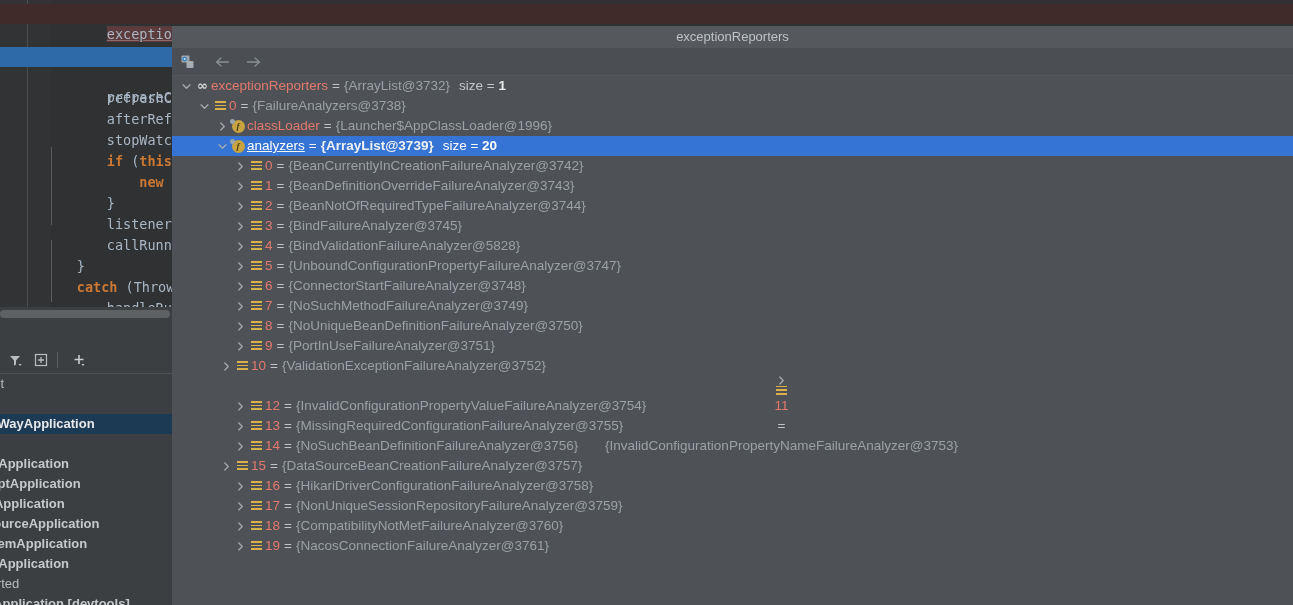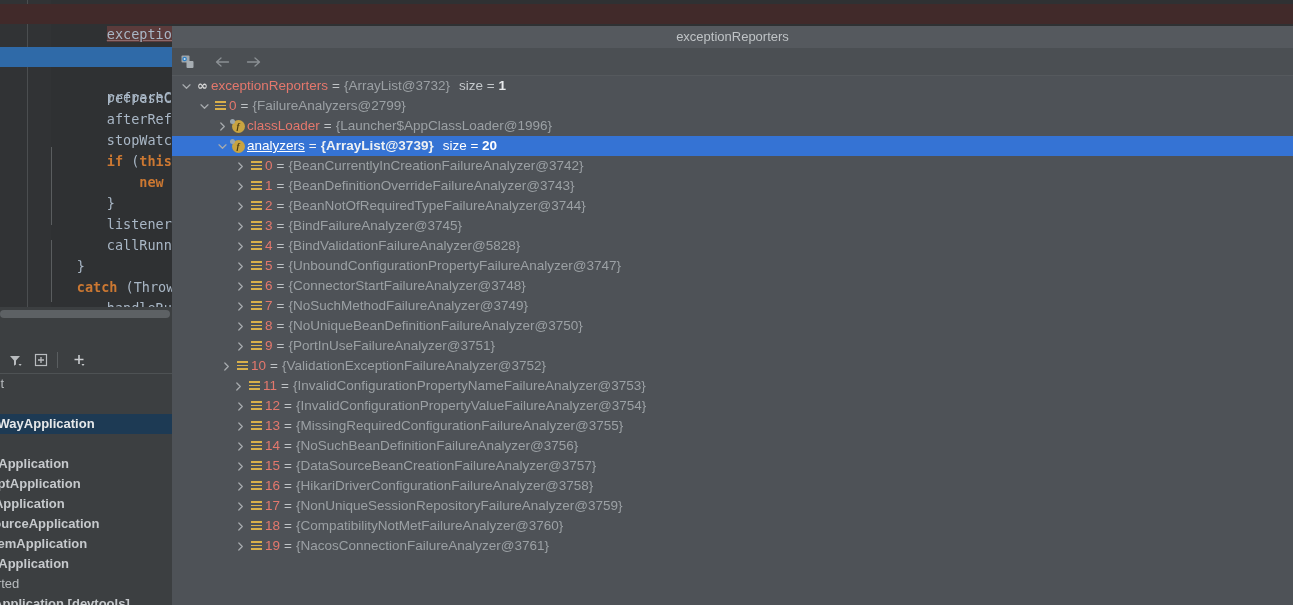--- a/index.html
+++ b/index.html
@@ -359,21 +359,21 @@
           </span>
           <span class="ticon">
             <span class="ico-list">
               <i></i>
               <i></i>
               <i></i>
             </span>
           </span>
           <span class="tname">0</span>
           <span class="teq">=</span>
-          <span class="tval">{FailureAnalyzers@2799}</span>
+          <span class="tval">{FailureAnalyzers@3738}</span>
         </div>
         <div class="tr" style="padding-left: 44px;">
           <span class="tw">
             <svg width="9" height="9" viewBox="0 0 9 9">
               <path d="M2.8 1 L6.3 4.5 L2.8 8" fill="none" stroke="currentColor" stroke-width="1.25" stroke-linecap="round" stroke-linejoin="round"></path>
             </svg>
           </span>
           <span class="ticon">
             <span class="ico-field">f</span>
           </span>
@@ -575,21 +575,21 @@
             <span class="ico-list">
               <i></i>
               <i></i>
               <i></i>
             </span>
           </span>
           <span class="tname">10</span>
           <span class="teq">=</span>
           <span class="tval">{ValidationExceptionFailureAnalyzer@3752}</span>
         </div>
-        <div class="tr" style="padding-left: 60px;">
+        <div class="tr" style="padding-left: 98px; flex-direction: column;">
           <span class="tw">
             <svg width="9" height="9" viewBox="0 0 9 9">
               <path d="M2.8 1 L6.3 4.5 L2.8 8" fill="none" stroke="currentColor" stroke-width="1.25" stroke-linecap="round" stroke-linejoin="round"></path>
             </svg>
           </span>
           <span class="ticon">
             <span class="ico-list">
               <i></i>
               <i></i>
               <i></i>
@@ -643,21 +643,21 @@
             <span class="ico-list">
               <i></i>
               <i></i>
               <i></i>
             </span>
           </span>
           <span class="tname">14</span>
           <span class="teq">=</span>
           <span class="tval">{NoSuchBeanDefinitionFailureAnalyzer@3756}</span>
         </div>
-        <div class="tr" style="padding-left: 62px;">
+        <div class="tr" style="padding-left: 48px;">
           <span class="tw">
             <svg width="9" height="9" viewBox="0 0 9 9">
               <path d="M2.8 1 L6.3 4.5 L2.8 8" fill="none" stroke="currentColor" stroke-width="1.25" stroke-linecap="round" stroke-linejoin="round"></path>
             </svg>
           </span>
           <span class="ticon">
             <span class="ico-list">
               <i></i>
               <i></i>
               <i></i>

